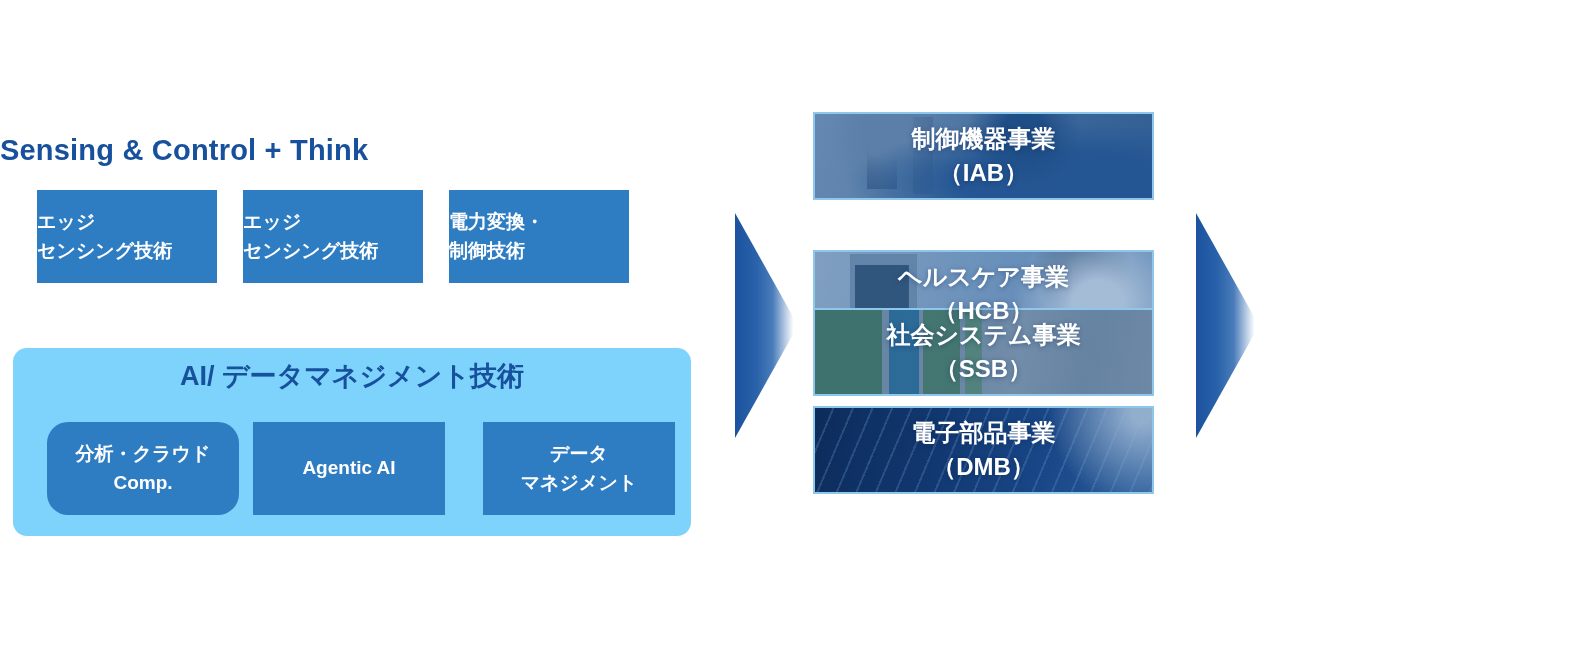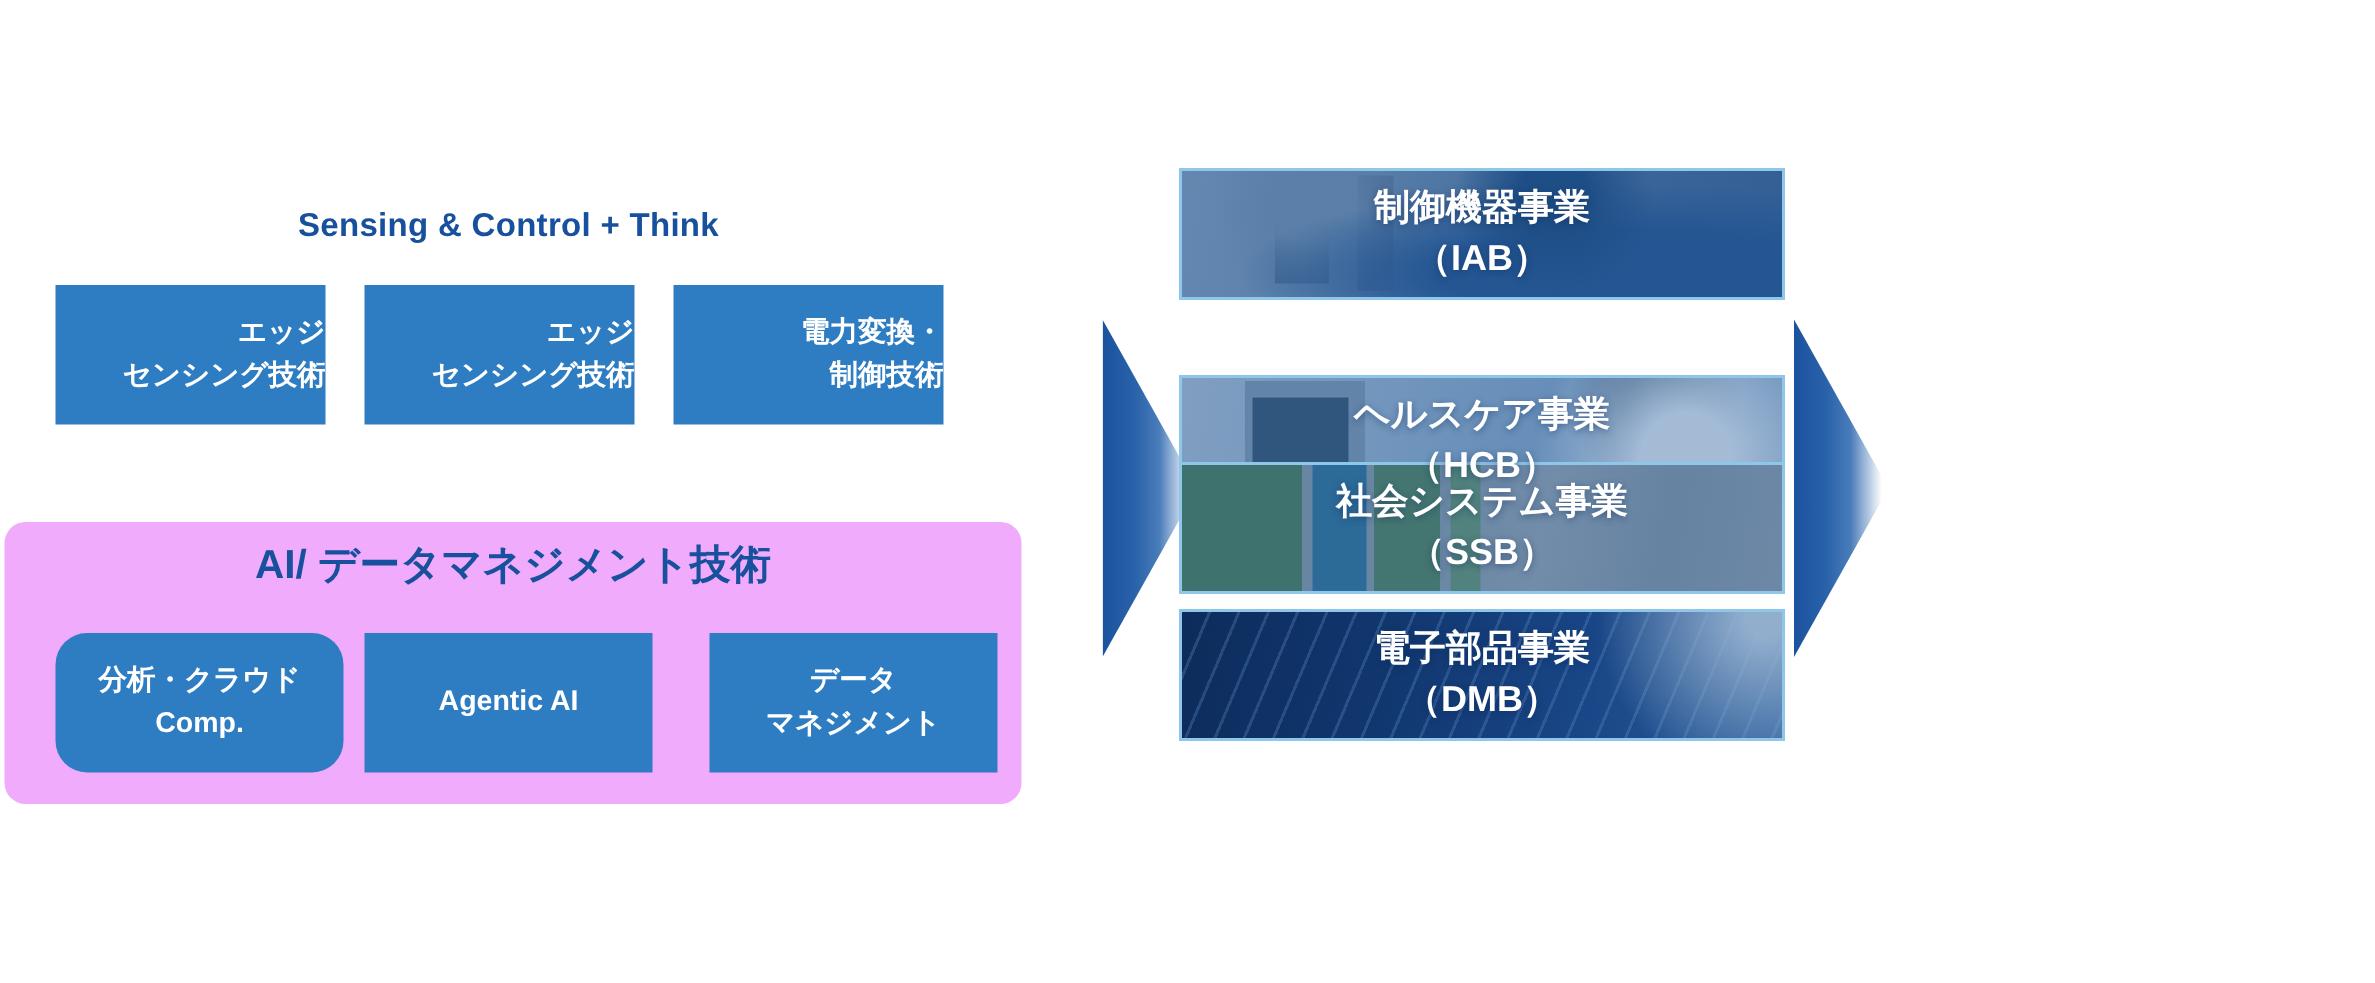--- a/index.html
+++ b/index.html
@@ -9,38 +9,37 @@
   .stage {
     position:relative;
     width:1583px; height:655px;
     background:#ffffff;
     overflow:hidden;
   }
 
   
   .left-title {
     position:absolute; left:0; top:130; top:130px; width:678px;
-    text-align:center;
-    font-size:22px; font-weight:700; letter-spacing:.2px;
+    font-size:29px; font-weight:700; letter-spacing:.2px;
     color:#17509c; line-height:40px;
   }
 
   .tech-box {
     position:absolute; top:190px; width:180px; height:93px;
     background:#2e7dc3;
-    display:flex; flex-direction:column; justify-content:center; align-items:flex-end;
+    display:flex; flex-direction:column; justify-content:center; align-items:flex-start;
     color:#ffffff; font-weight:700; font-size:19px; line-height:1.5;
     text-align:center;
   }
   .tech-box .bl { display:block; }
   .col-1 { left:37px; } .col-2 { left:243px; } .col-3 { left:449px; }
 
   .ai-panel {
-    position:absolute; left:3px; top:348px; width:678px; height:188px;
-    background:#f0abfc; border-radius:14px;
+    position:absolute; left:13px; top:348px; width:678px; height:188px;
+    background:#7dd3fc; border-radius:14px;
   }
   .ai-title {
     position:absolute; left:0; top:8px; width:100%;
     text-align:center;
     font-size:27px; font-weight:700; color:#17509c; line-height:40px;
   }
   .ai-box {
     position:absolute; top:74px; width:192px; height:93px;
     background:#2e7dc3;
     display:flex; flex-direction:column; justify-content:center; align-items:center;
@@ -53,21 +52,21 @@
   .flow-arrow {
     position:absolute; top:213px; width:63px; height:225px;
     clip-path:polygon(0 0, 100% 50%, 0 100%);
     background:linear-gradient(90deg,#1a529e 0%, #2a63aa 35%, #4a7cba 60%, #ffffff 93%);
   }
   .arrow-1 { left:735px; }
   .arrow-2 { left:1196px; }
 
   
   .biz-box {
-    position:absolute; left:786px; width:404px; height:88px;
+    position:absolute; left:813px; width:341px; height:88px;
     border:2px solid #8ec7ea;
     overflow:hidden;
   }
   .biz-1 { top:112px; } .biz-2 { top:210px;margin-top:40px; } .biz-3 { top:308px; }
   .biz-4 { top:406px; } .biz-5 { top:504px; }
 
   .biz-bg { position:absolute; inset:0; }
 
   .bg-iab {
     background:

